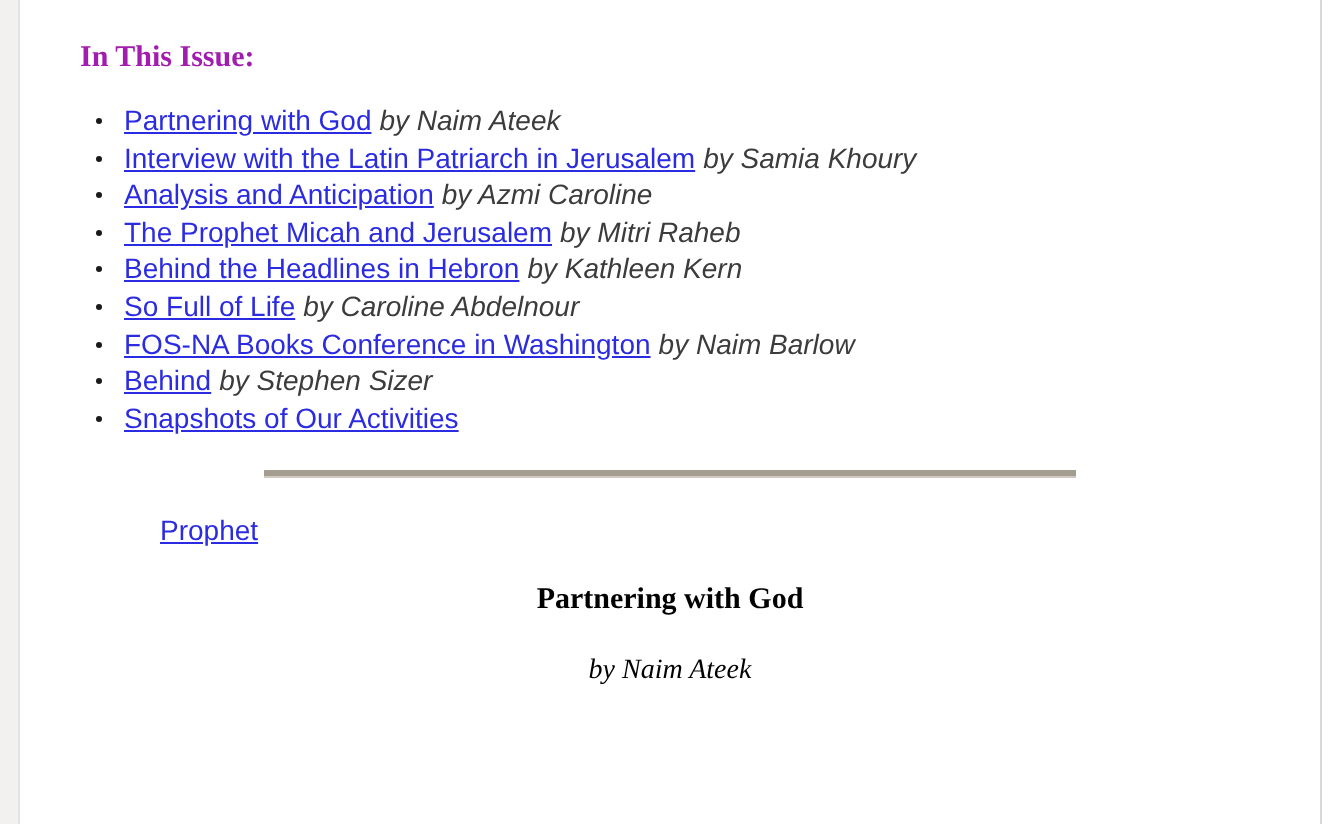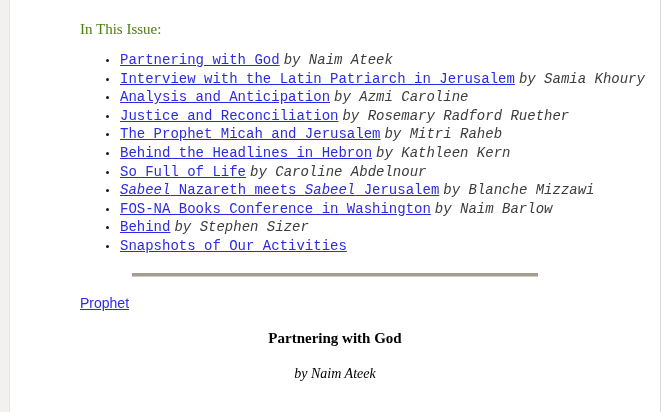--- a/index.html
+++ b/index.html
@@ -15,32 +15,31 @@
     background:#f2f1ef; border-right:1px solid #e5e4e2;
   }
   .right-edge {
     position:absolute; left:660px; top:0; width:1px; height:412px;
     background:#d8d8d8;
   }
   .content {
     position:absolute; left:10px; top:0; width:650px; height:412px;
   }
   .issue-heading {
-    margin:22px 0 0 70px;
+    margin:22px 0 0 30px;
     font-family:"Liberation Serif", serif;
-    font-weight:normal;
+    font-weight:bold;
     font-size:15px;
     line-height:15px;
-    color:#4d7c0f;
+    color:#a21caf;
   }
   ul.toc {
     margin:14px 0 0 0;
-    padding:0 0 0 110px;
+    padding:0 0 0 52px;
     list-style:none;
-    font-family:Liberation Mono, monospace;
   }
   ul.toc li {
     position:relative;
     font-size:14px;
     line-height:18.6px;
     color:#3c3c3c;
     white-space:nowrap;
   }
   ul.toc li::before {
     content:"";
@@ -105,33 +104,27 @@
     <li>
       <a class="toc-link">Partnering with God</a><span class="author">by Naim Ateek</span>
     </li>
     <li>
       <a class="toc-link">Interview with the Latin Patriarch in Jerusalem</a><span class="author">by Samia Khoury</span>
     </li>
     <li>
       <a class="toc-link">Analysis and Anticipation</a><span class="author">by Azmi Caroline</span>
     </li>
     <li>
-      <a class="toc-link">Justice and Reconciliation</a><span class="author">by Rosemary Radford Ruether</span>
-    </li>
-    <li>
       <a class="toc-link">The Prophet Micah and Jerusalem</a><span class="author">by Mitri Raheb</span>
     </li>
     <li>
       <a class="toc-link">Behind the Headlines in Hebron</a><span class="author">by Kathleen Kern</span>
     </li>
     <li>
       <a class="toc-link">So Full of Life</a><span class="author">by Caroline Abdelnour</span>
-    </li>
-    <li>
-      <a class="toc-link"><i>Sabeel</i><span> Nazareth meets </span><i>Sabeel</i><span> Jerusalem</span></a><span class="author">by Blanche Mizzawi</span>
     </li>
     <li>
       <a class="toc-link">FOS-NA Books Conference in Washington</a><span class="author">by Naim Barlow</span>
     </li>
     <li>
       <a class="toc-link">Behind</a><span class="author">by Stephen Sizer</span>
     </li>
     <li>
       <a class="toc-link">Snapshots of Our Activities</a>
     </li>

